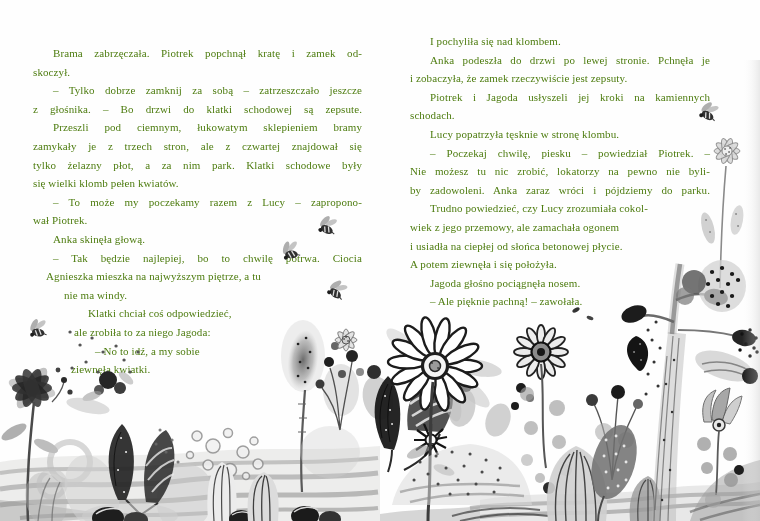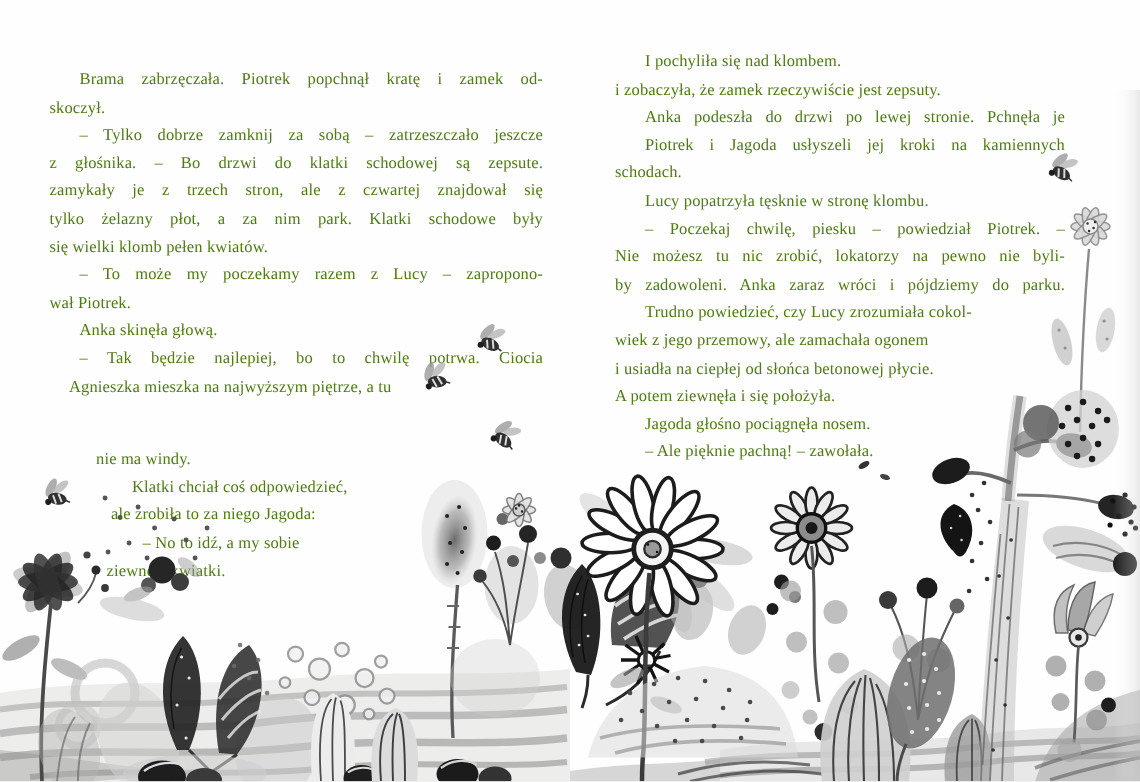--- a/index.html
+++ b/index.html
@@ -5,56 +5,57 @@
   html,body{margin:0;padding:0;background:#e9e9e9;}
   .spread{position:relative;width:760px;height:521px;background:#fefefec;background:#fefefe;overflow:hidden;
           font-family:"Liberation Serif", serif;}
   .textcol{position:absolute;color:#4d7c0f;font-size:11px;line-height:18.6px;letter-spacing:.1px;}
   #left-text{left:33px;top:44px;width:329px;}
   #right-text{left:410px;top:32px;width:300px;}
   .l{height:18.6px;overflow:visible;}
   .j{text-align:justify;text-align-last:justify;}
   .p{padding-left:20px;}
   .a{padding-left:13px;}
-  .b{padding-left:31px;margin-top:30px;}
+  .b{padding-left:31px;}
   .c{padding-left:55px;}
   .d{padding-left:41px;}
   .e{padding-left:62px;}
   .f{padding-left:38px;}
   #art{position:absolute;left:0;top:0;}
 </style>
 </head>
 <body>
 
 <div class="spread">
 
   <div id="left-text" class="textcol">
     <div class="l p j">Brama zabrzęczała. Piotrek popchnął kratę i zamek od-</div>
     <div class="l">skoczył.</div>
     <div class="l p j">– Tylko dobrze zamknij za sobą – zatrzeszczało jeszcze</div>
     <div class="l j">z głośnika. – Bo drzwi do klatki schodowej są zepsute.</div>
+    <div class="l p j">Przeszli pod ciemnym, łukowatym sklepieniem bramy</div>
     <div class="l j">zamykały je z trzech stron, ale z czwartej znajdował się</div>
     <div class="l j">tylko żelazny płot, a za nim park. Klatki schodowe były</div>
     <div class="l">się wielki klomb pełen kwiatów.</div>
     <div class="l p j">– To może my poczekamy razem z Lucy – zapropono-</div>
     <div class="l">wał Piotrek.</div>
     <div class="l p">Anka skinęła głową.</div>
     <div class="l p j">– Tak będzie najlepiej, bo to chwilę potrwa. Ciocia</div>
     <div class="l a">Agnieszka mieszka na najwyższym piętrze, a tu</div>
     <div class="l b">nie ma windy.</div>
     <div class="l c">Klatki chciał coś odpowiedzieć,</div>
     <div class="l d">ale zrobiła to za niego Jagoda:</div>
     <div class="l e">– No to idź, a my sobie</div>
     <div class="l f">ziewnęła kwiatki.</div>
   </div>
 
   <div id="right-text" class="textcol">
     <div class="l p">I pochyliła się nad klombem.</div>
+    <div class="l p j">Anka podeszła do drzwi po lewej stronie. Pchnęła je</div>
     <div class="l">i zobaczyła, że zamek rzeczywiście jest zepsuty.</div>
-    <div class="l p j">Anka podeszła do drzwi po lewej stronie. Pchnęła je</div>
     <div class="l p j">Piotrek i Jagoda usłyszeli jej kroki na kamiennych</div>
     <div class="l">schodach.</div>
     <div class="l p">Lucy popatrzyła tęsknie w stronę klombu.</div>
     <div class="l p j">– Poczekaj chwilę, piesku – powiedział Piotrek. –</div>
     <div class="l j">Nie możesz tu nic zrobić, lokatorzy na pewno nie byli-</div>
     <div class="l j">by zadowoleni. Anka zaraz wróci i pójdziemy do parku.</div>
     <div class="l p">Trudno powiedzieć, czy Lucy zrozumiała cokol-</div>
     <div class="l">wiek z jego przemowy, ale zamachała ogonem</div>
     <div class="l">i usiadła na ciepłej od słońca betonowej płycie.</div>
     <div class="l">A potem ziewnęła i się położyła.</div>

